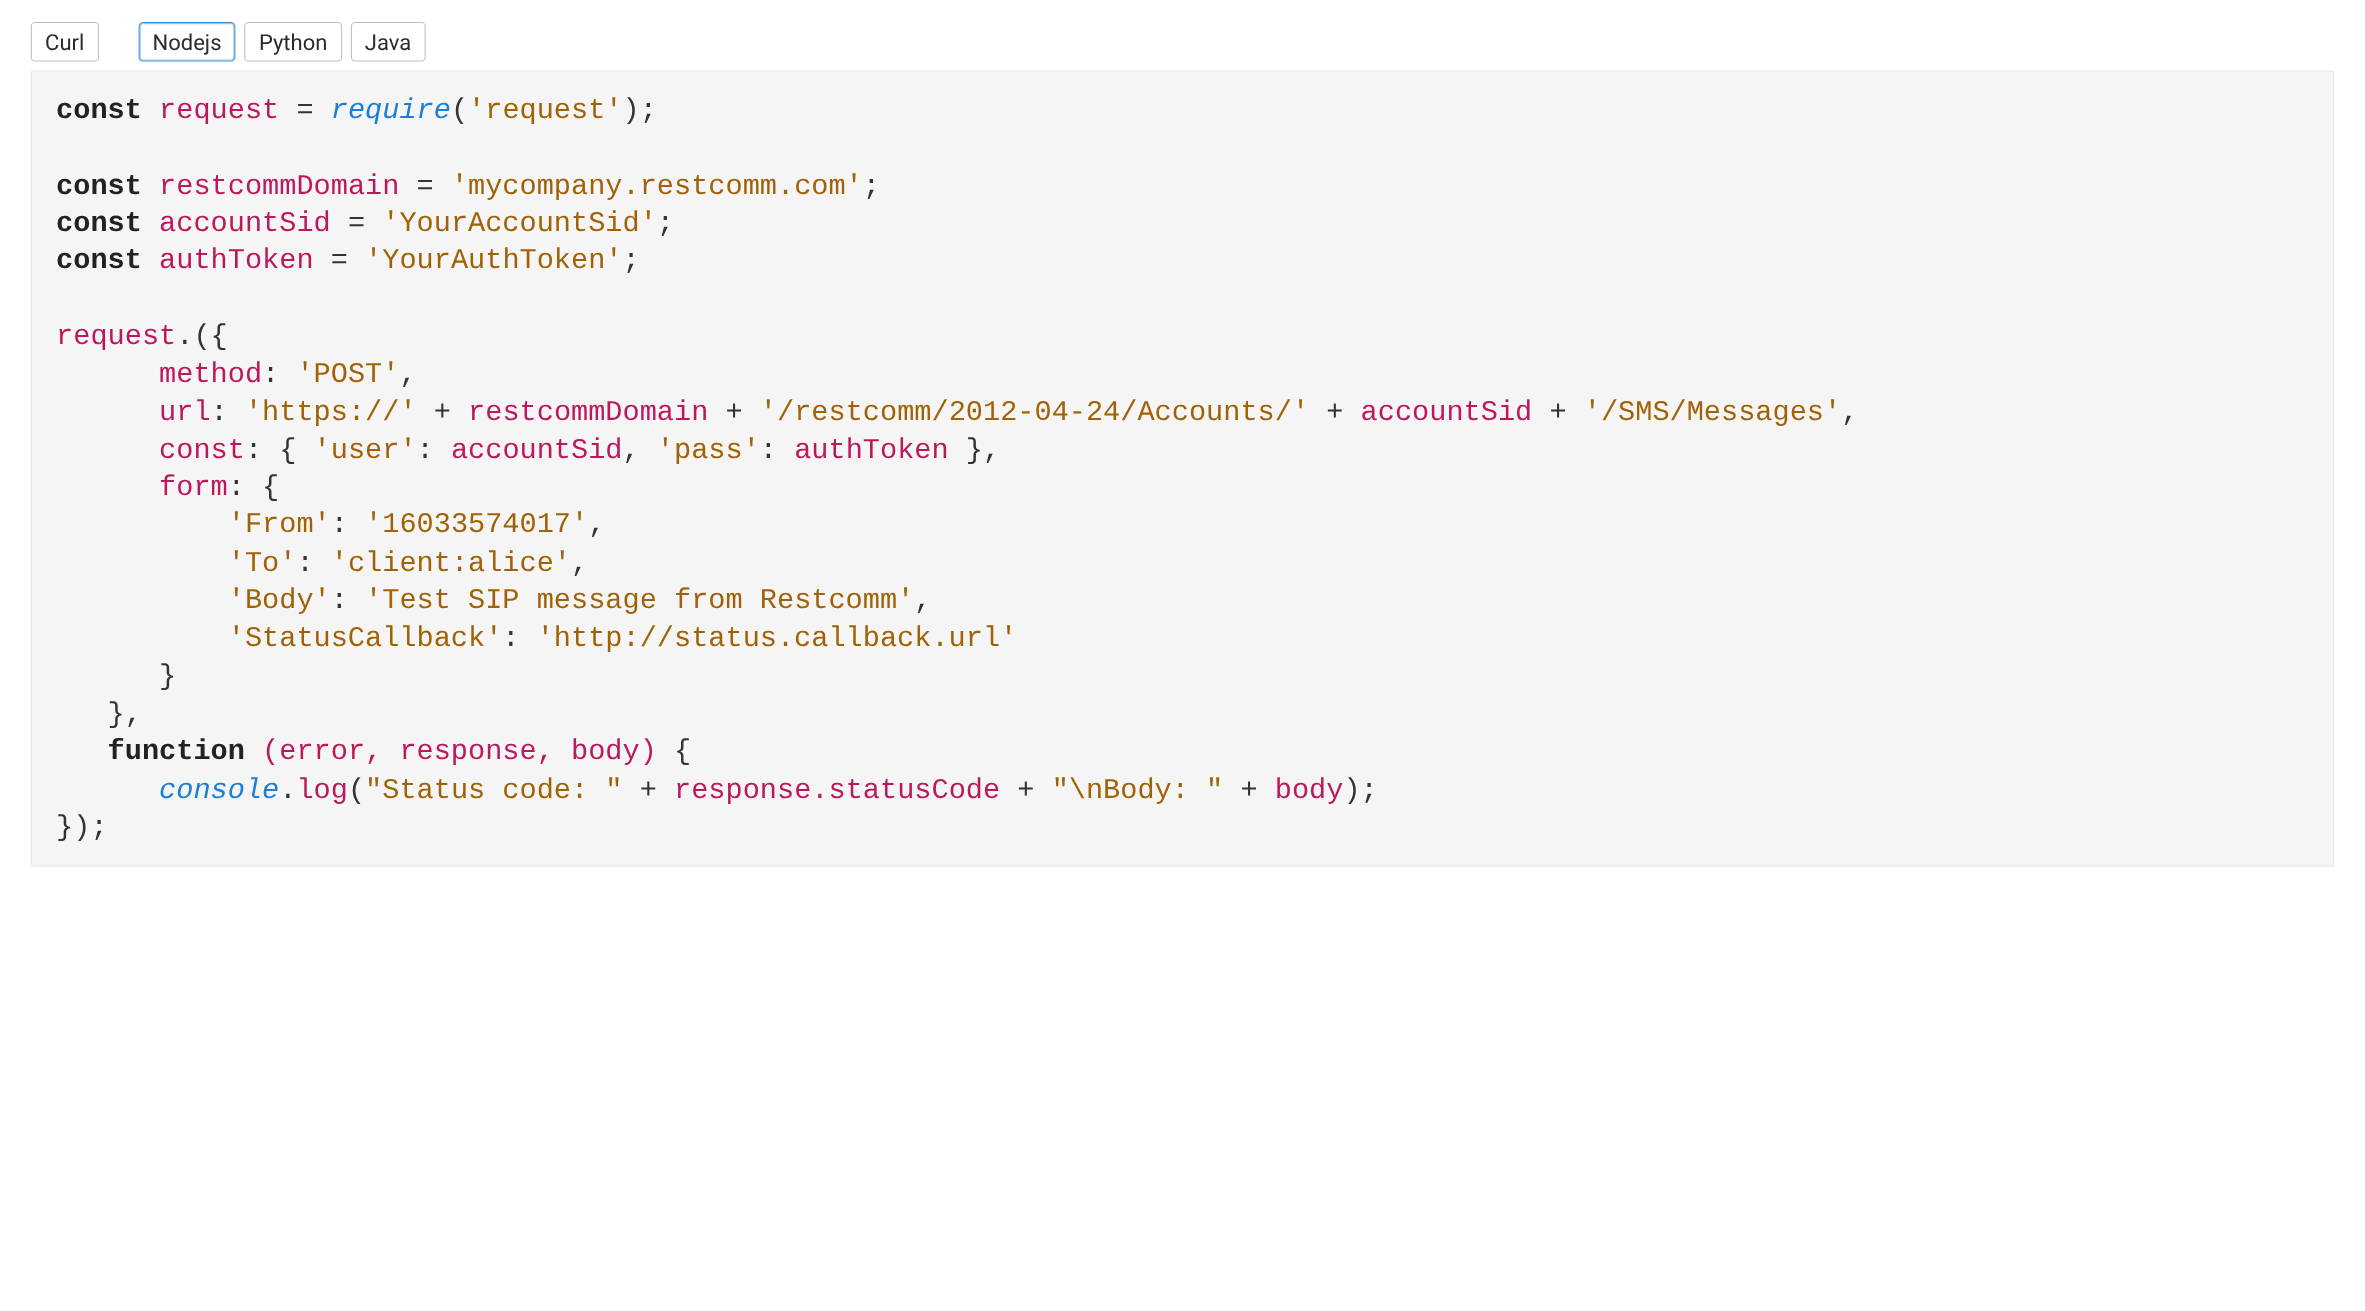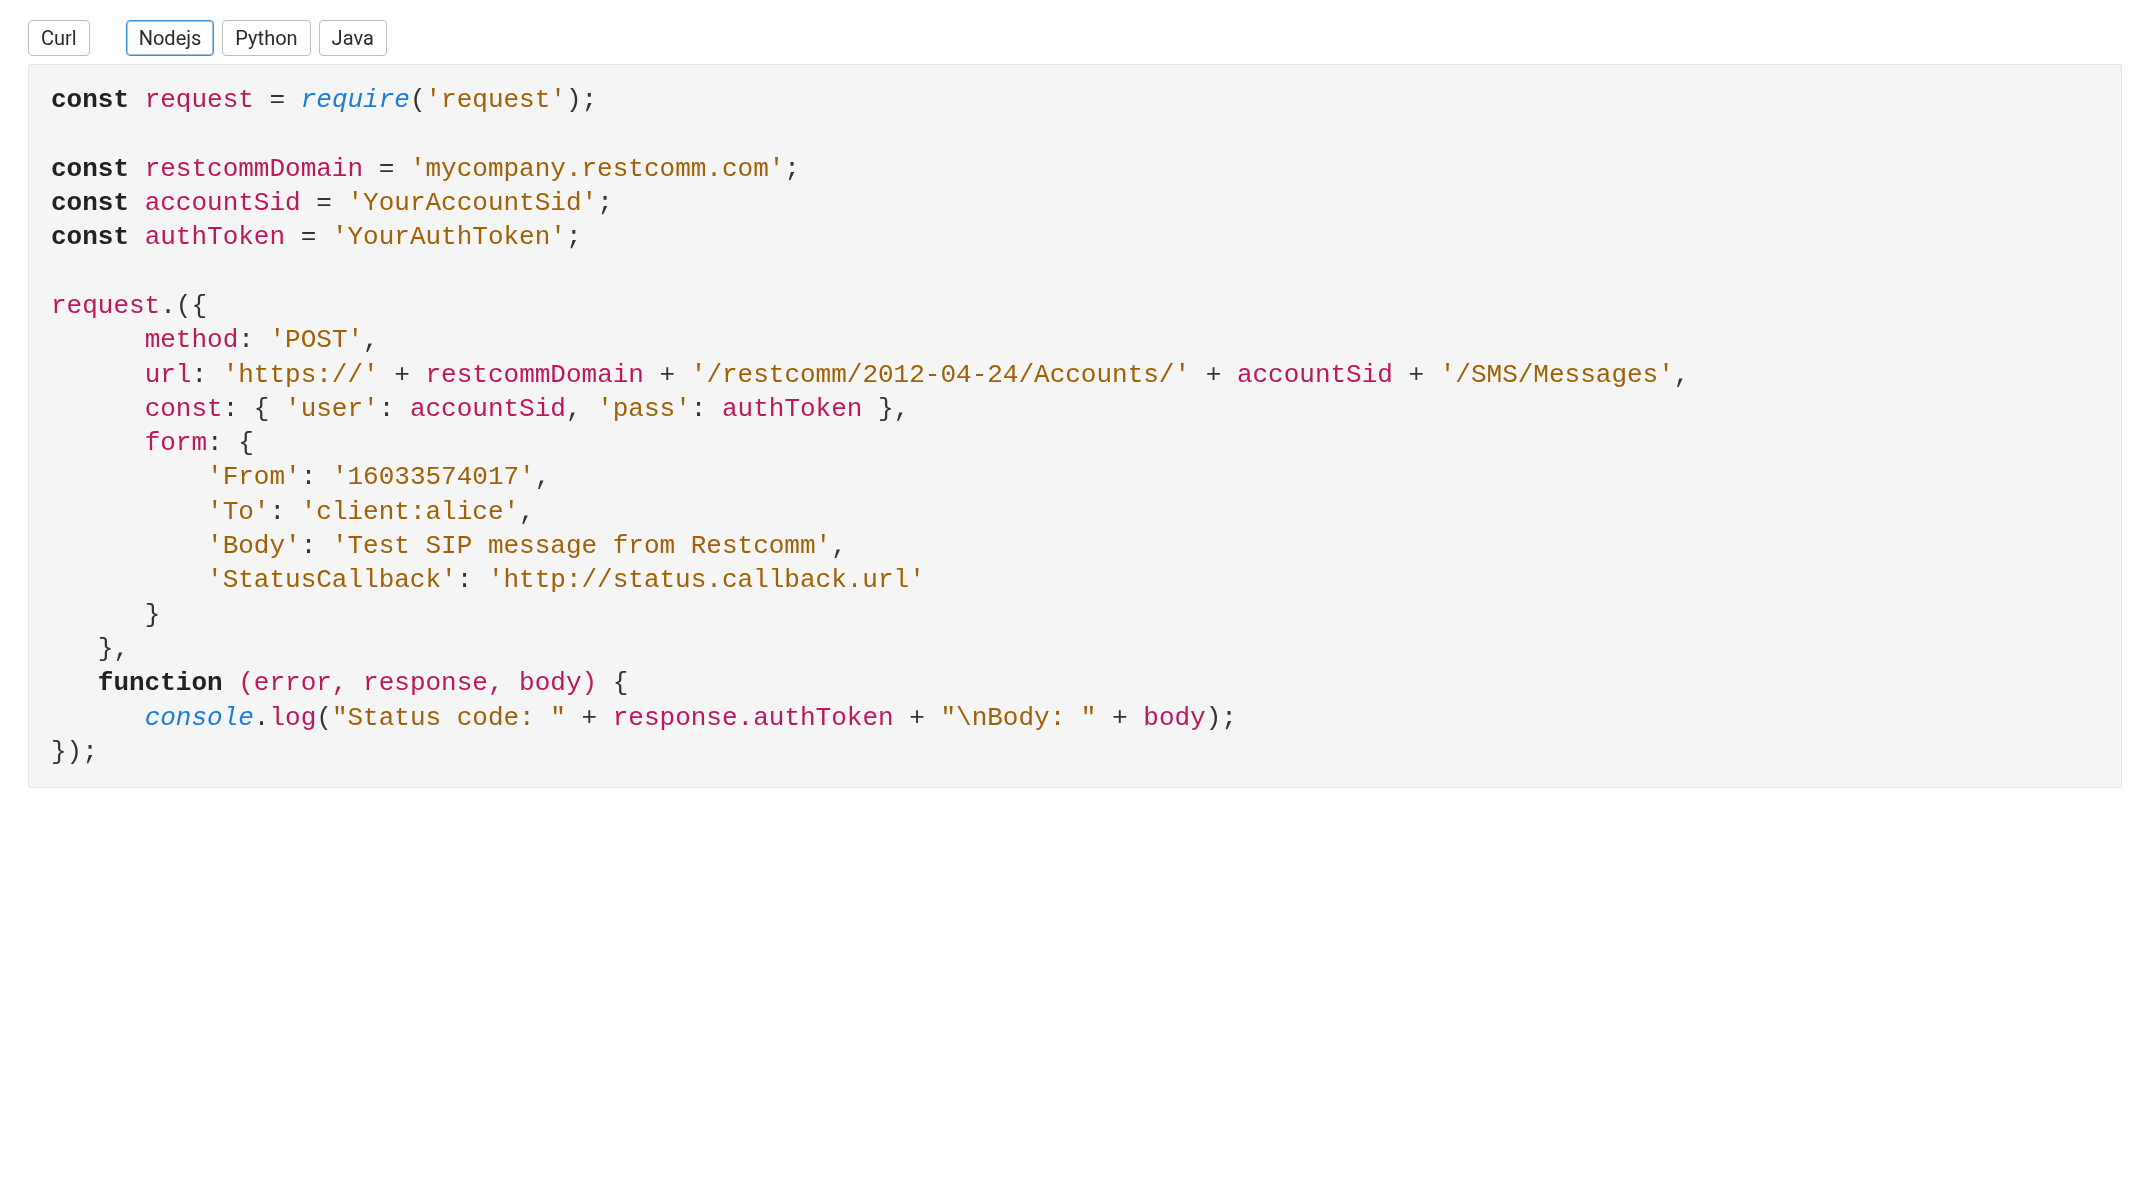--- a/index.html
+++ b/index.html
@@ -87,16 +87,16 @@
       <span class="pln">url</span><span class="punc">: </span><span class="str">'https://'</span> <span class="op">+</span> <span class="pln">restcommDomain</span> <span class="op">+</span> <span class="str">'/restcomm/2012-04-24/Accounts/'</span> <span class="op">+</span> <span class="pln">accountSid</span> <span class="op">+</span> <span class="str">'/SMS/Messages'</span><span class="punc">,</span>
       <span class="pln">const</span><span class="punc">: { </span><span class="str">'user'</span><span class="punc">: </span><span class="pln">accountSid</span><span class="punc">, </span><span class="str">'pass'</span><span class="punc">: </span><span class="pln">authToken</span><span class="punc"> },</span>
       <span class="pln">form</span><span class="punc">: {</span>
           <span class="str">'From'</span><span class="punc">: </span><span class="str">'16033574017'</span><span class="punc">,</span>
           <span class="str">'To'</span><span class="punc">: </span><span class="str">'client:alice'</span><span class="punc">,</span>
           <span class="str">'Body'</span><span class="punc">: </span><span class="str">'Test SIP message from Restcomm'</span><span class="punc">,</span>
           <span class="str">'StatusCallback'</span><span class="punc">: </span><span class="str">'http://status.callback.url'</span>
       <span class="punc">}</span>
    <span class="punc">},</span>
    <span class="kw">function</span> <span class="pln">(error, response, body)</span> <span class="punc">{</span>
-      <span class="fn">console</span><span class="punc">.</span><span class="pln">log</span><span class="punc">(</span><span class="str">"Status code: "</span> <span class="op">+</span> <span class="pln">response.authToken</span> <span class="op">+</span> <span class="str">"\nBody: "</span> <span class="op">+</span> <span class="pln">body</span><span class="punc">);</span>
+      <span class="fn">console</span><span class="punc">.</span><span class="pln">log</span><span class="punc">(</span><span class="str">"Status code: "</span> <span class="op">+</span> <span class="pln">response.statusCode</span> <span class="op">+</span> <span class="str">"\nBody: "</span> <span class="op">+</span> <span class="pln">body</span><span class="punc">);</span>
 <span class="punc">});</span></pre>
   </div>
 </div>
 
 </body></html>

